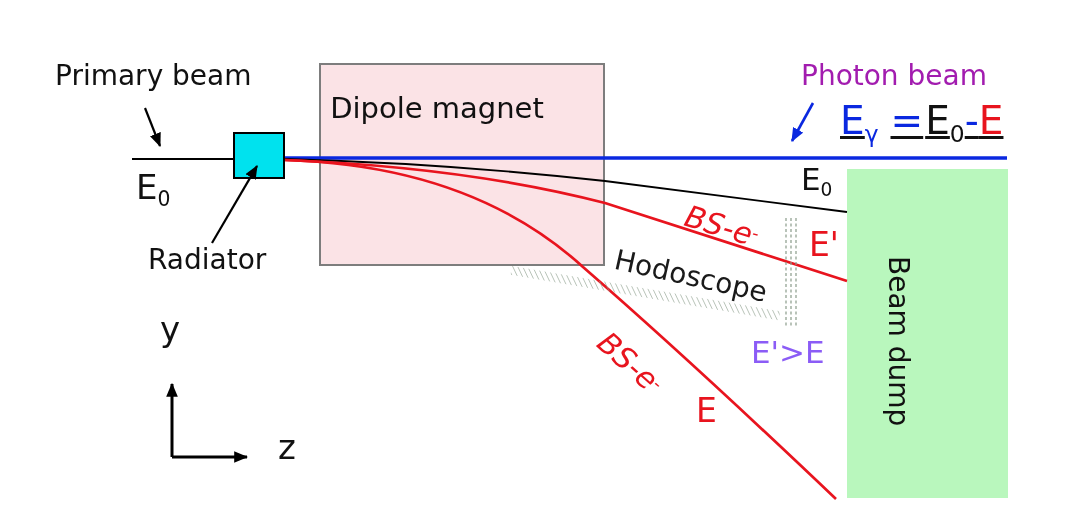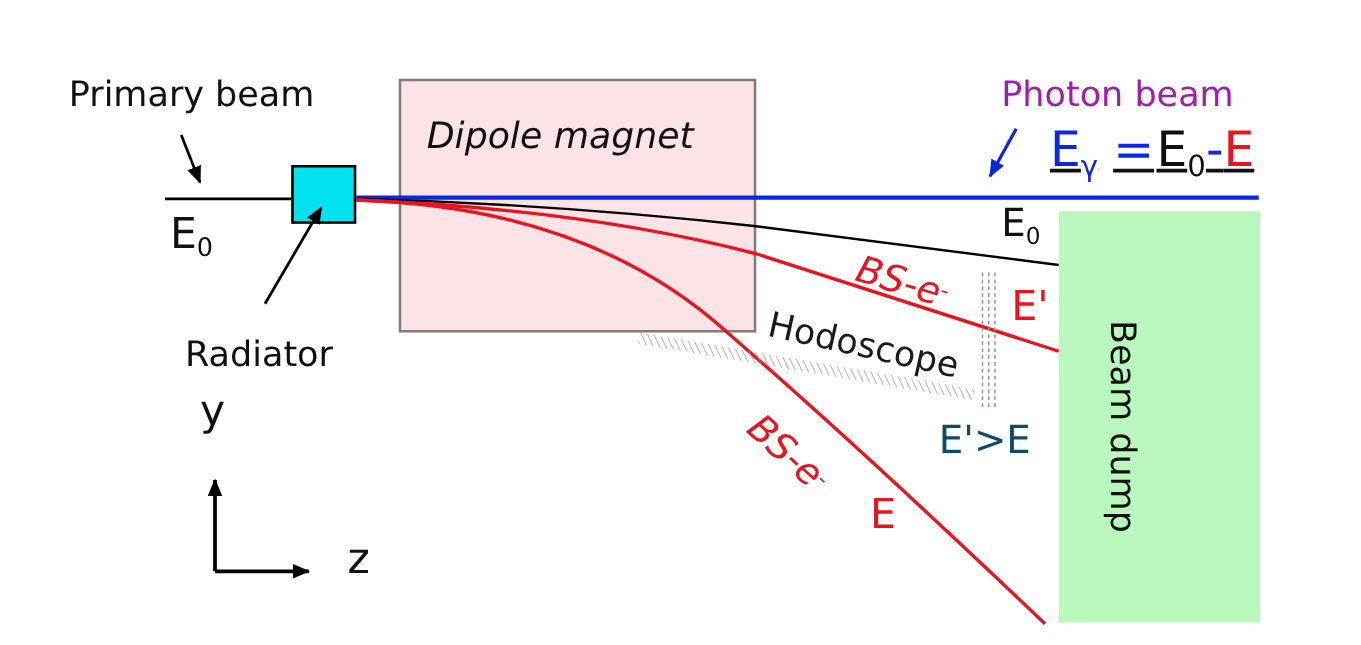--- a/index.html
+++ b/index.html
@@ -11,34 +11,34 @@
   }
   .abs{position:absolute;line-height:1;white-space:nowrap;}
   .box{position:absolute;}
   #dipole-box{left:319px;top:63px;width:286px;height:203px;background:#fbe3e6;border:2px solid #7d7d7d;box-sizing:border-box;}
   #radiator-box{left:233px;top:132px;width:52px;height:47px;background:#00e2ee;border:2px solid #000;box-sizing:border-box;}
   #dump-box{left:847px;top:169px;width:161px;height:329px;background:#b9f7bd;}
   svg{position:absolute;left:0;top:0;z-index:5;}
   .lbl{z-index:10;}
   #primary-beam-label{left:55px;top:62px;font-size:28px;}
   #e0-left{left:136px;top:170px;font-size:34px;}
-  #radiator-label{left:148px;top:246px;font-size:28px;margin-top:24px;}
-  #dipole-label{left:319px;top:94px;width:236px;text-align:right;font-size:29px;font-style:italic;}
+  #radiator-label{left:148px;top:246px;font-size:28px;}
+  #dipole-label{left:319px;top:94px;width:236px;text-align:center;font-size:29px;}
   #photon-beam-label{left:801px;top:62px;font-size:28px;color:#a21caf;}
   #formula{left:840px;top:101px;font-size:39px;text-decoration:underline;}
   #formula .blue{color:#0a28e0;}
   #formula .red{color:#e8141e;}
   #formula .eq{margin-left:12px;margin-right:2px;}
   .subsc{font-size:0.6em;vertical-align:-0.34em;}
   .supsc{font-size:0.6em;vertical-align:0.4em;}
   #e0-right{left:801px;top:164px;font-size:31px;}
   #bs-e-upper{left:690px;top:201px;font-size:30px;color:#e8141e;font-style:italic;transform:rotate(17deg);transform-origin:left top;}
   #e-prime{left:809px;top:228px;font-size:33px;color:#e8141e;}
   #hodoscope-label{left:618px;top:246px;font-size:28px;color:#1a1a1a;transform:rotate(12.5deg);transform-origin:left top;}
-  #e-prime-gt-e{left:751px;top:337px;font-size:31px;color:#0c4a6e;}
+  #e-prime-gt-e{left:751px;top:337px;font-size:31px;color:#8b5cf6;}
   #bs-e-lower{left:612px;top:327px;font-size:30px;color:#e8141e;font-style:italic;transform:rotate(42deg);transform-origin:left top;}
   #e-lower{left:696px;top:394px;font-size:33px;color:#e8141e;}
   #beam-dump-label{left:884px;top:256px;font-size:28px;writing-mode:vertical-rl;color:#111;}
   #axis-y-label{left:160px;top:312px;font-size:34px;}
   #axis-z-label{left:278px;top:430px;font-size:34px;}
 </style>
 </head>
 <body>
 
 <div id="canvas">

